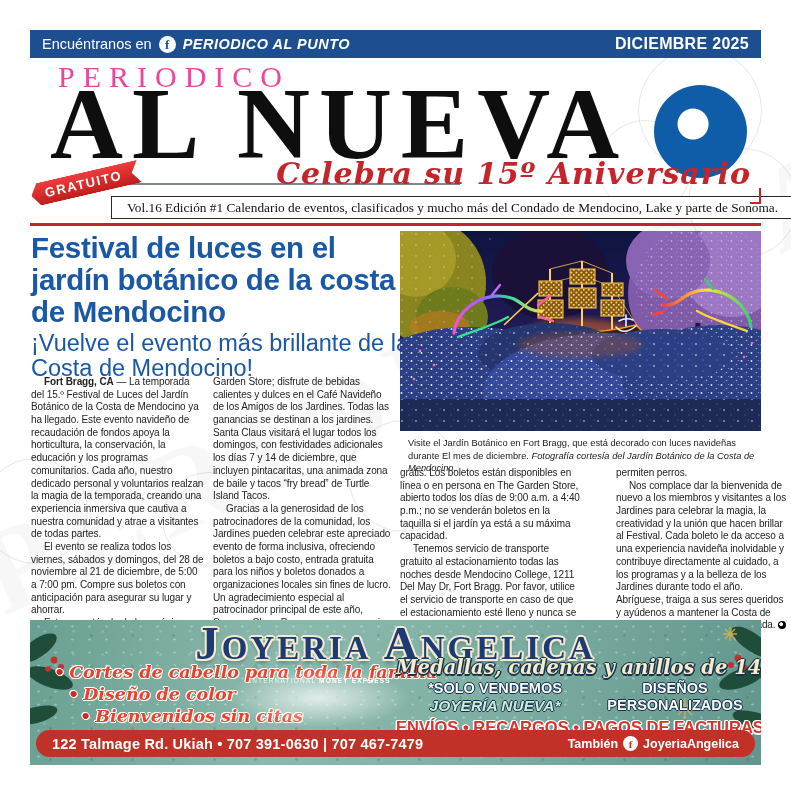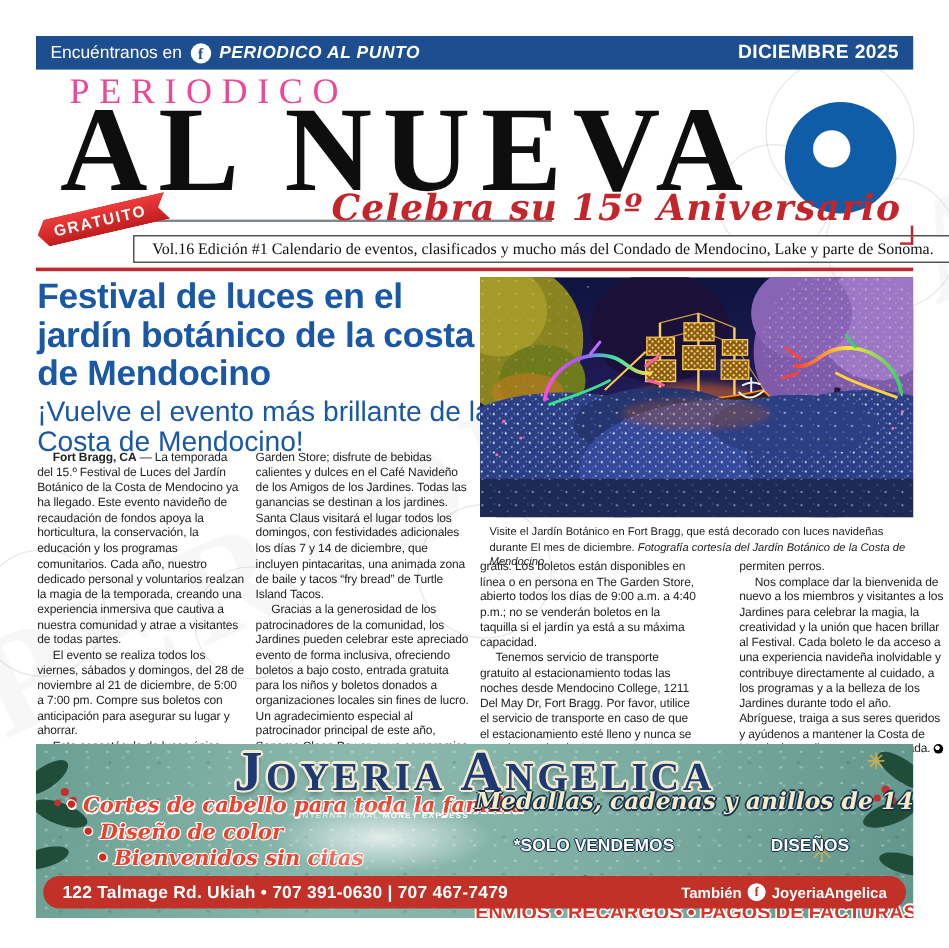--- a/index.html
+++ b/index.html
@@ -87,21 +87,21 @@
       text-shadow:0 1px 2px rgba(0,0,0,.35);}
   .ix-arrow{display:inline-block;width:15px;height:15px;background:#fff;margin-left:1px;
       clip-path:polygon(0 68%,100% 0,52% 100%);vertical-align:2px;}
   .ix-sub{font-size:6.5px;letter-spacing:1.2px;margin-top:1px;color:#fff;}
   .ix-sub .light{opacity:.85;}
   .ix-sub .bold{font-weight:bold;}
   .promos{position:absolute;left:366px;top:36px;width:360px;text-align:center;}
   .promo-head{font-family:"DejaVu Serif",serif;font-style:italic;font-weight:bold;font-size:19.5px;
       color:#f6ebc9;white-space:nowrap;
       text-shadow:-1.5px 0 #16324f,1.5px 0 #16324f,0 -1.5px #16324f,0 1.5px #16324f,1px 1px #16324f;}
-  .promo-row{display:flex;margin-top:18px;justify-content:flex-end;}
+  .promo-row{display:flex;margin-top:1px;justify-content:flex-end;}
   .promo-row span{display:block;font-weight:bold;color:#fff;white-space:nowrap;
       text-shadow:-1px 0 #16324f,1px 0 #16324f,0 -1px #16324f,0 1px #16324f;}
   .pr-left{width:55%;font-size:14.5px;}
   .pr-right{width:45%;font-size:14.5px;}
   .nueva{font-style:italic;color:#cdeed9 !important;font-size:15.5px !important;}
   .promo-banner{margin-top:3px;font-weight:bold;font-size:16.5px;color:#d6352b;white-space:nowrap;
       text-shadow:-1.5px 0 #fff,1.5px 0 #fff,0 -1.5px #fff,0 1.5px #fff,1px 1px #fff,-1px -1px #fff;}
   .ad-bar{position:absolute;left:6px;right:6px;bottom:8px;height:27px;background:#c13128;
       border-radius:14px;display:flex;align-items:center;justify-content:space-between;
       padding:0 16px;color:#fff;}

